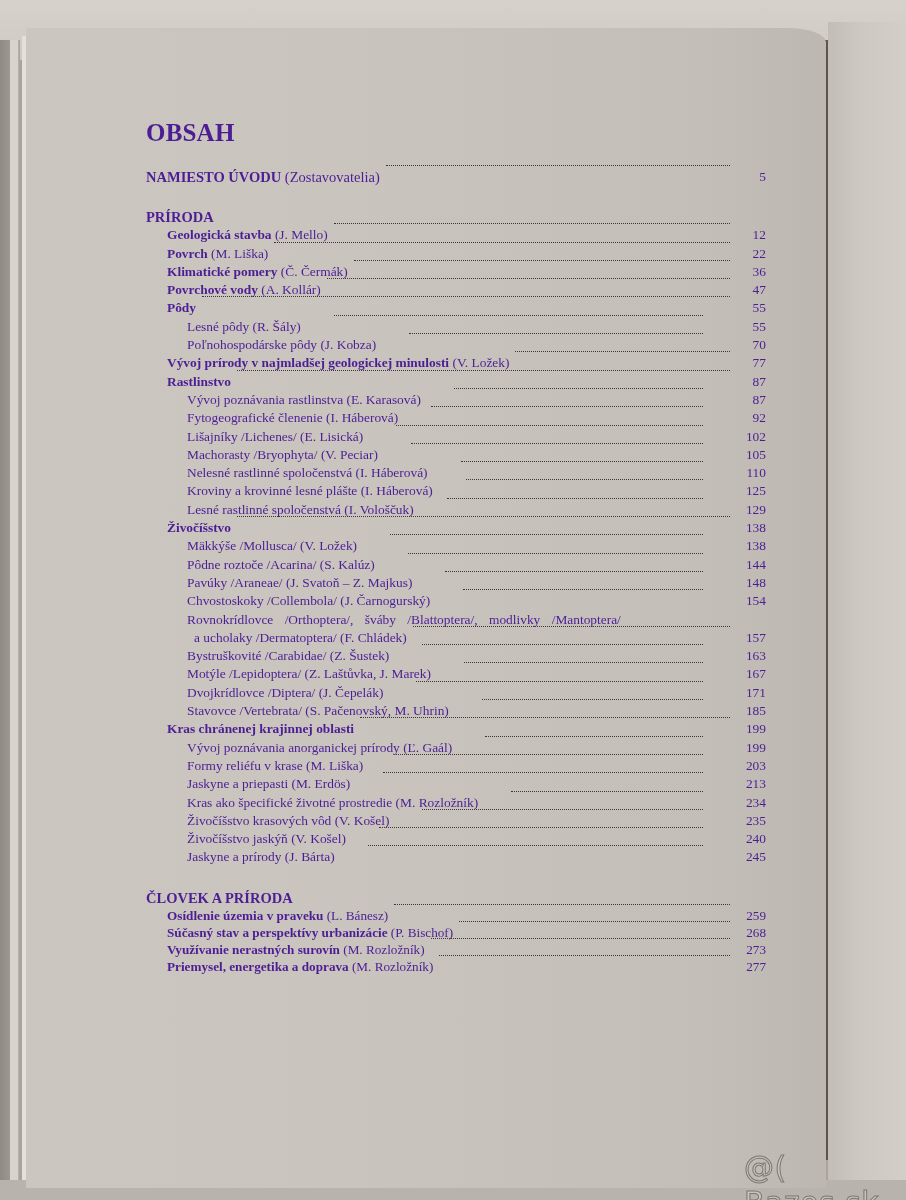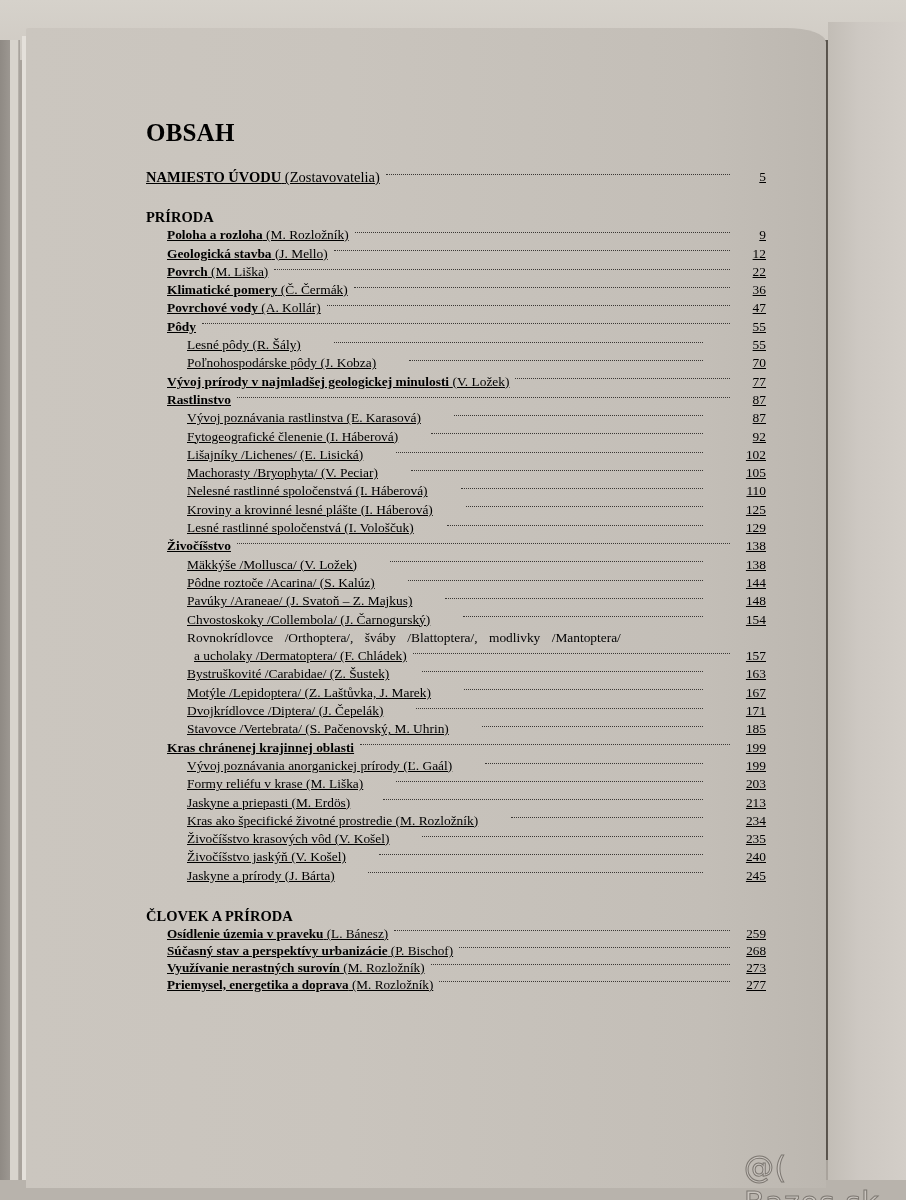--- a/index.html
+++ b/index.html
@@ -40,29 +40,29 @@
     background:linear-gradient(90deg,#c2bdb6 0%, #cdc8c2 40%, #d3cec8 100%);
   }
   .bg-bottom {
     position:absolute; left:0; top:1180px; width:906px; height:20px;
     background:#b8b3ac;
   }
 
   
   .toc {
     position:absolute; left:146px; top:118px; width:620px;
-    color:#000000;
+    color:#4c1d95;
   }
   .toc-title {
     font-weight:bold; font-size:25px; letter-spacing:0.2px;
     margin:0 0 20px 0; line-height:30px;
   }
   .row {
-    display:flex; align-items:center; height:18.3px; line-height:18.3px;
-    font-size:13.4px; white-space:nowrap;text-decoration:underline;
+    display:flex; align-items:flex-start; height:18.3px; line-height:18.3px;
+    font-size:13.4px; white-space:nowrap;
   }
   .row .label { flex:0 0 auto; }
   .row .label b { font-weight:bold; }
   .row .dots {
     flex:1 1 auto; overflow:hidden; margin:0 6px 0 6px;
     border-bottom:1.3px dotted #3a3734; height:0; position:relative; top:-3px;
   }
   .row .pg { flex:0 0 30px; text-align:right; }
   .lvl1 { padding-left:21px; }
   .lvl2 { padding-left:41px;gap:27px; }
@@ -103,25 +103,20 @@
     <span class="dots"></span>
     <span class="pg">5</span>
   </div>
 
   <div class="gap-big"></div>
 
   <div id="parts-container">
       <div>
         <div class="part-head">PRÍRODA</div>
         <div class="row lvl1">
-          <span class="label"><b>Poloha a rozloha</b> <span>(M. Rozložník)</span></span>
-          <span class="dots"></span>
-          <span class="pg">9</span>
-        </div>
-        <div class="row lvl1">
           <span class="label"><b>Geologická stavba</b> <span>(J. Mello)</span></span>
           <span class="dots"></span>
           <span class="pg">12</span>
         </div>
         <div class="row lvl1">
           <span class="label"><b>Povrch</b> <span>(M. Liška)</span></span>
           <span class="dots"></span>
           <span class="pg">22</span>
         </div>
         <div class="row lvl1">

